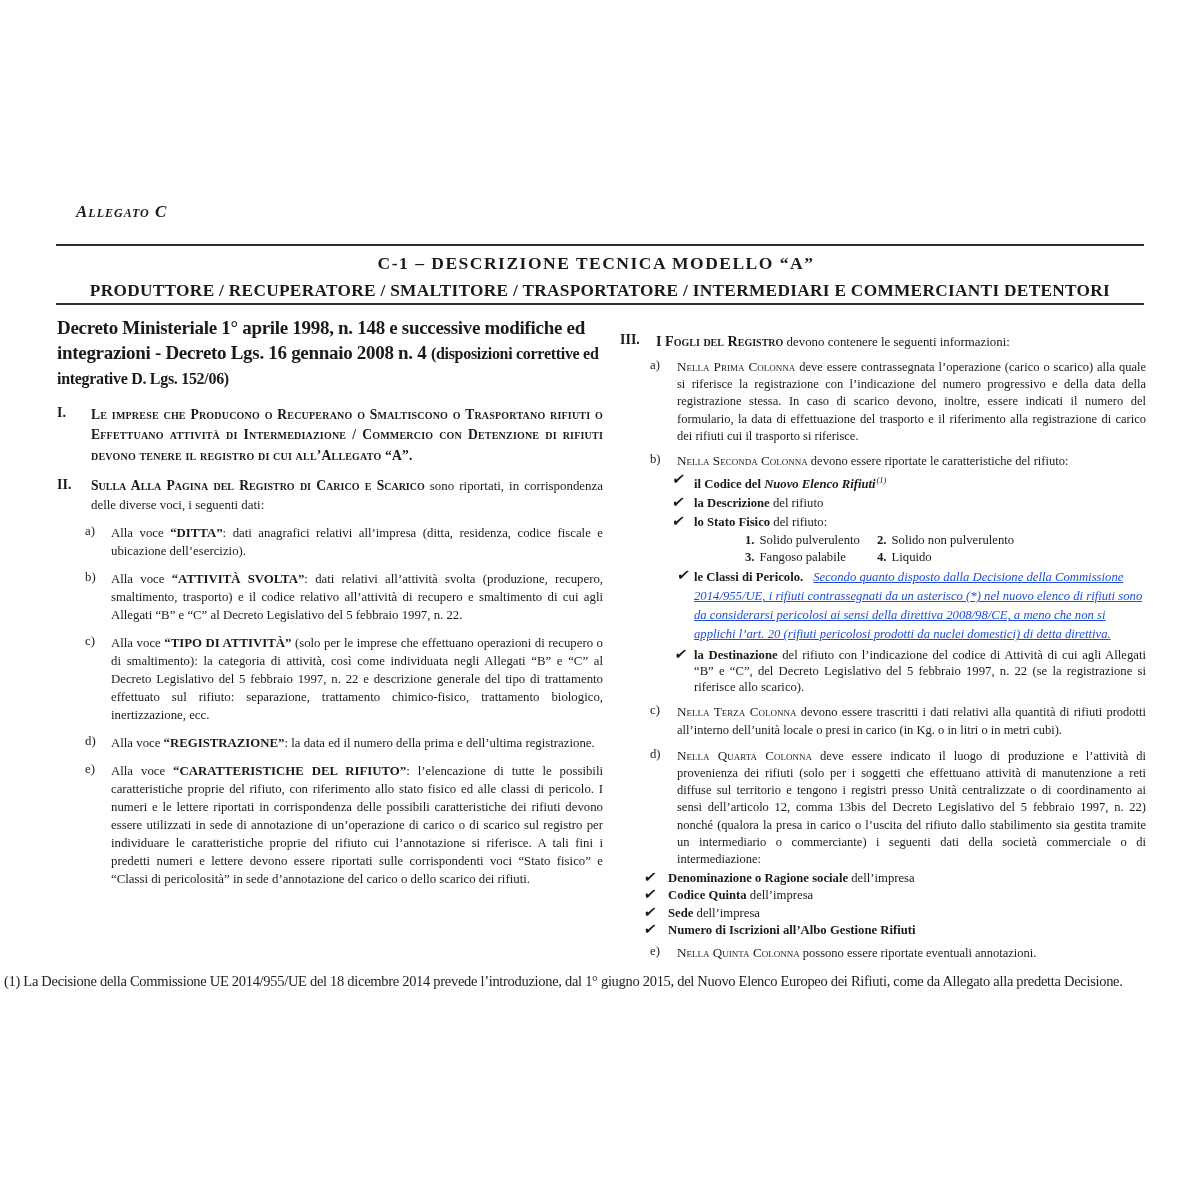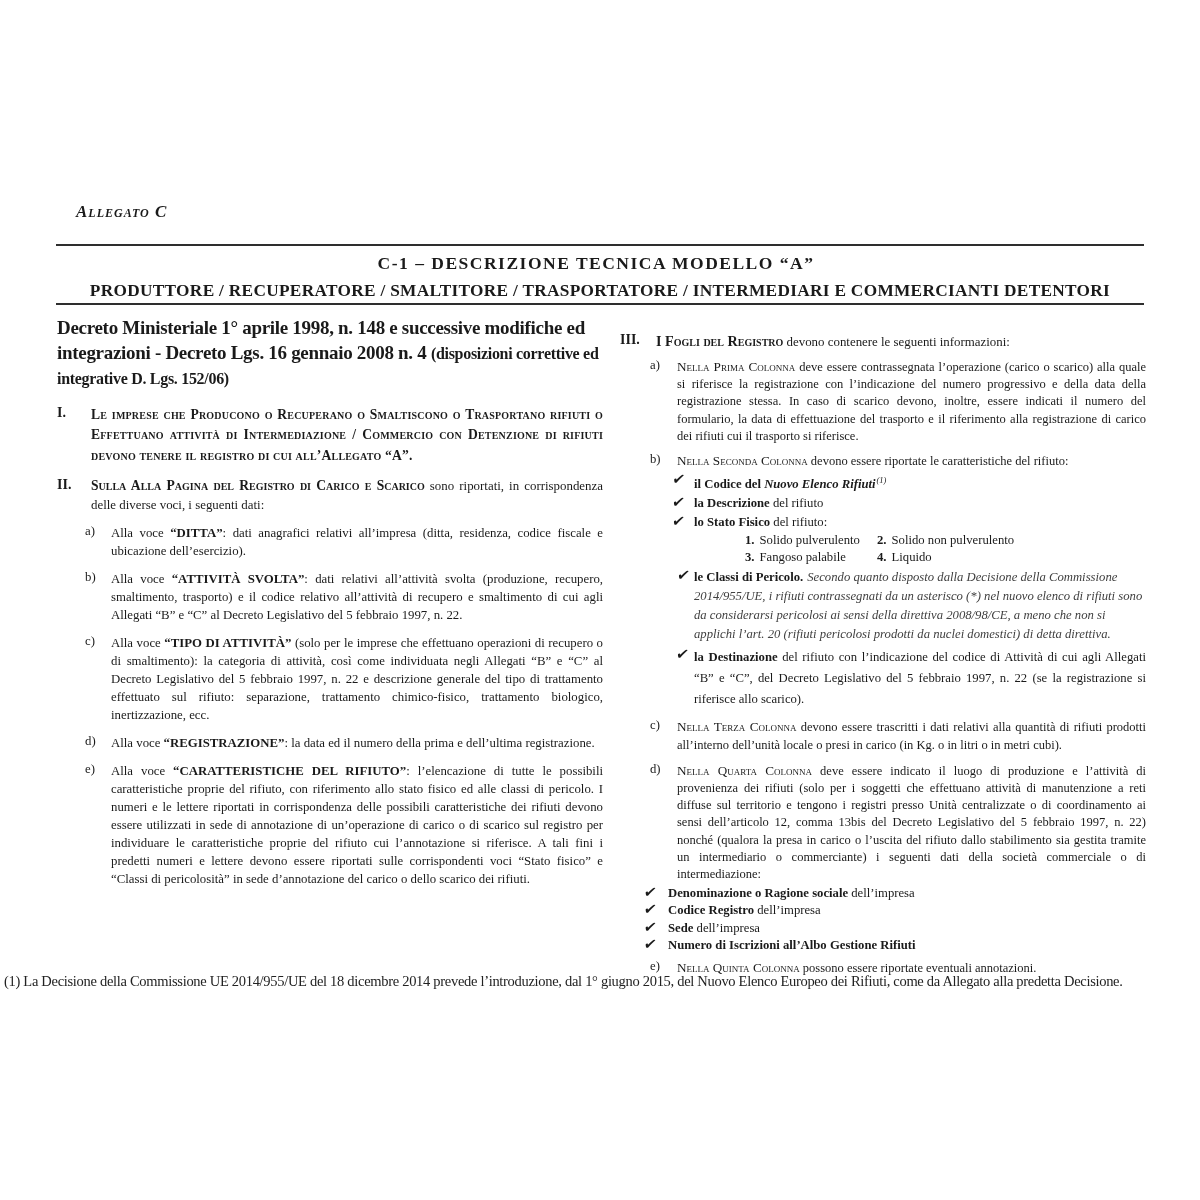--- a/index.html
+++ b/index.html
@@ -78,24 +78,24 @@
   .fnref{font-size:8.5px;font-style:italic;vertical-align:super;margin-left:1px;}
 
   .stato-grid{
     margin-left:73px;margin-top:2px;display:grid;
     grid-template-columns:132px 1fr;row-gap:2px;font-size:12.7px;
   }
   .opt-num{font-weight:700;margin-right:5px;}
 
   .classi{margin-top:3px;}
   .classi .check-text{line-height:19px;}
-  .classi .note{font-style:italic;margin-left:4px;color:#404040;}
+  .classi .note{font-style:italic;margin-left:10px;color:#1d4ed8;text-decoration:underline;}
 
   .dest{margin-top:3px;}
-  .dest .check-text{text-align:justify;line-height:21px;}
+  .dest .check-text{text-align:justify;line-height:16px;}
 
   .d-checklist{margin-left:-6px;margin-top:2px;}
   .d-checklist .check-row{margin-top:1px;line-height:16.2px;}
   .d-checklist .check-icon{width:24px;}
 
   .footnote{
     position:absolute;left:4px;top:973px;width:1194px;
     font-size:14.5px;letter-spacing:-0.3px;white-space:nowrap;color:#222222;
   }
 </style>
@@ -212,21 +212,21 @@
           <div class="ritem-body just"><span class="rsc">Nella Quarta Colonna</span><span> deve essere indicato il luogo di produzione e l’attività di provenienza dei rifiuti (solo per i soggetti che effettuano attività di manutenzione a reti diffuse sul territorio e tengono i registri presso Unità centralizzate o di coordinamento ai sensi dell’articolo 12, comma 13bis del Decreto Legislativo del 5 febbraio 1997, n. 22) nonché (qualora la presa in carico o l’uscita del rifiuto dallo stabilimento sia gestita tramite un intermediario o commerciante) i seguenti dati della società commerciale o di intermediazione:</span></div>
         </div>
 
         <div class="checklist d-checklist">
           <div class="check-row">
             <span class="check-icon">✔</span>
             <div class="check-text"><b>Denominazione o Ragione sociale</b><span> dell’impresa</span></div>
           </div>
           <div class="check-row">
             <span class="check-icon">✔</span>
-            <div class="check-text"><b>Codice Registro</b><span> dell’impresa</span></div>
+            <div class="check-text"><b>Codice Quinta</b><span> dell’impresa</span></div>
           </div>
           <div class="check-row">
             <span class="check-icon">✔</span>
             <div class="check-text"><b>Sede</b><span> dell’impresa</span></div>
           </div>
           <div class="check-row">
             <span class="check-icon">✔</span>
             <div class="check-text"><b>Numero di Iscrizioni all’Albo Gestione Rifiuti</b><span></span></div>
           </div>
         </div>

